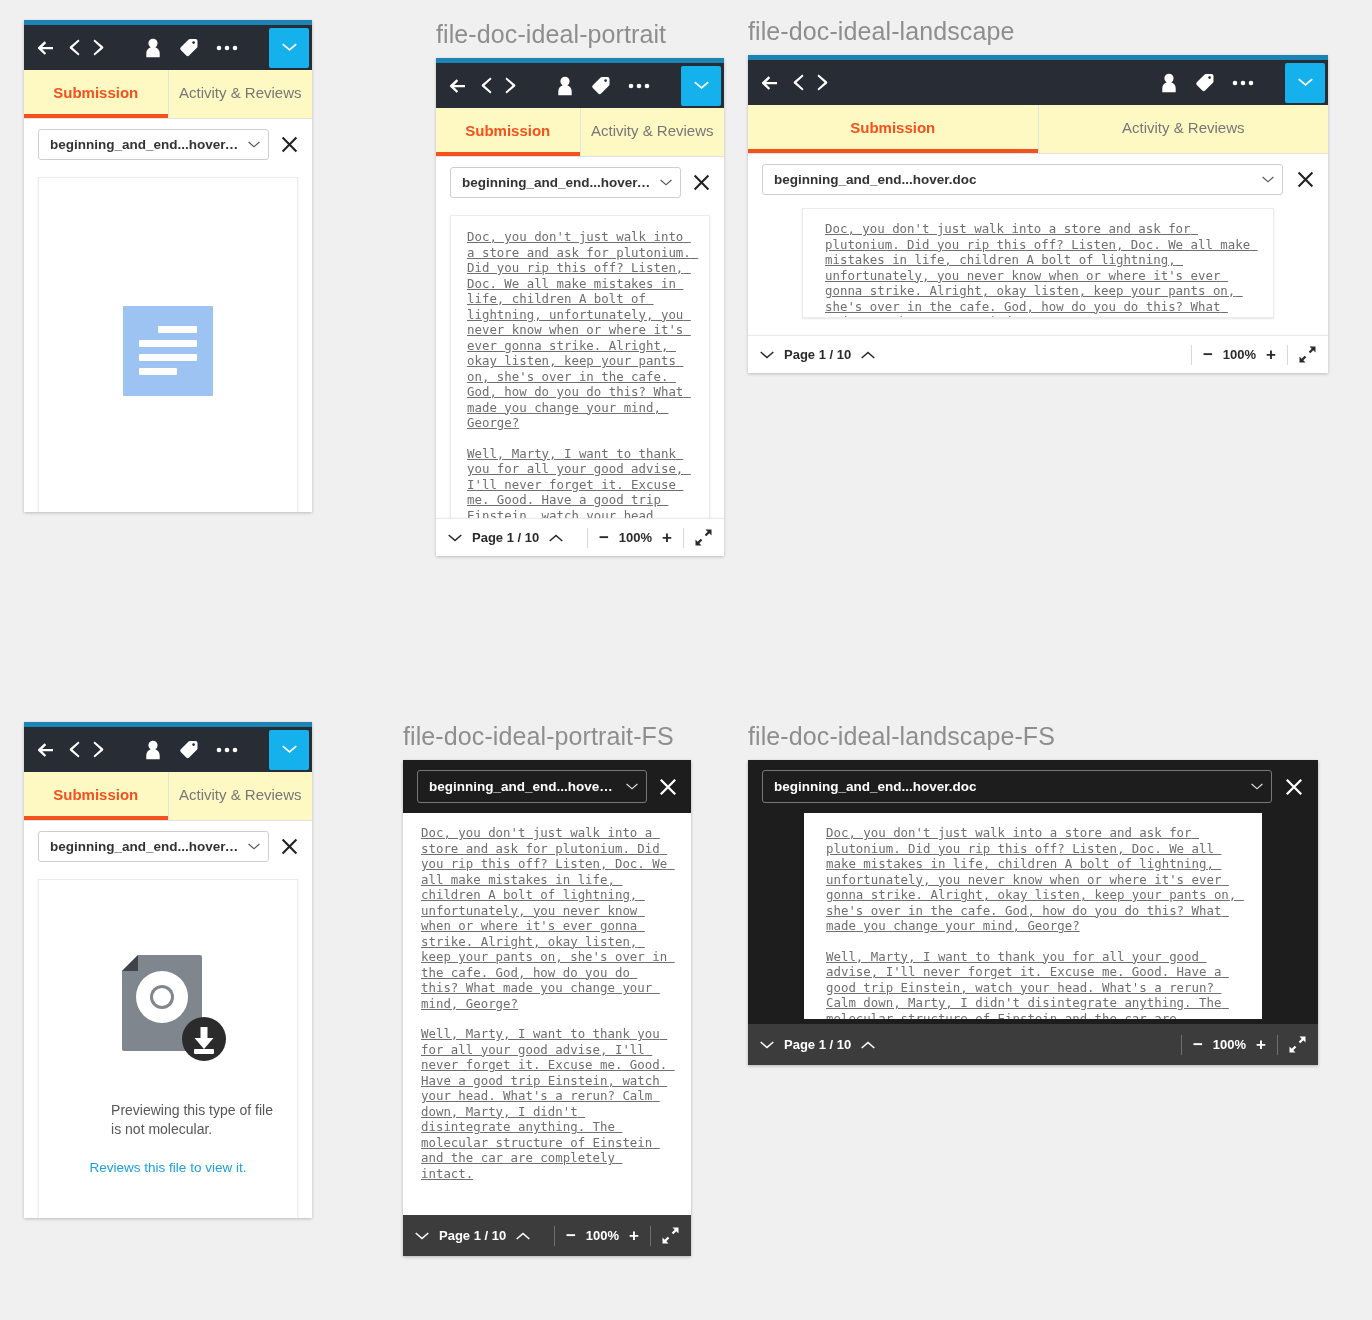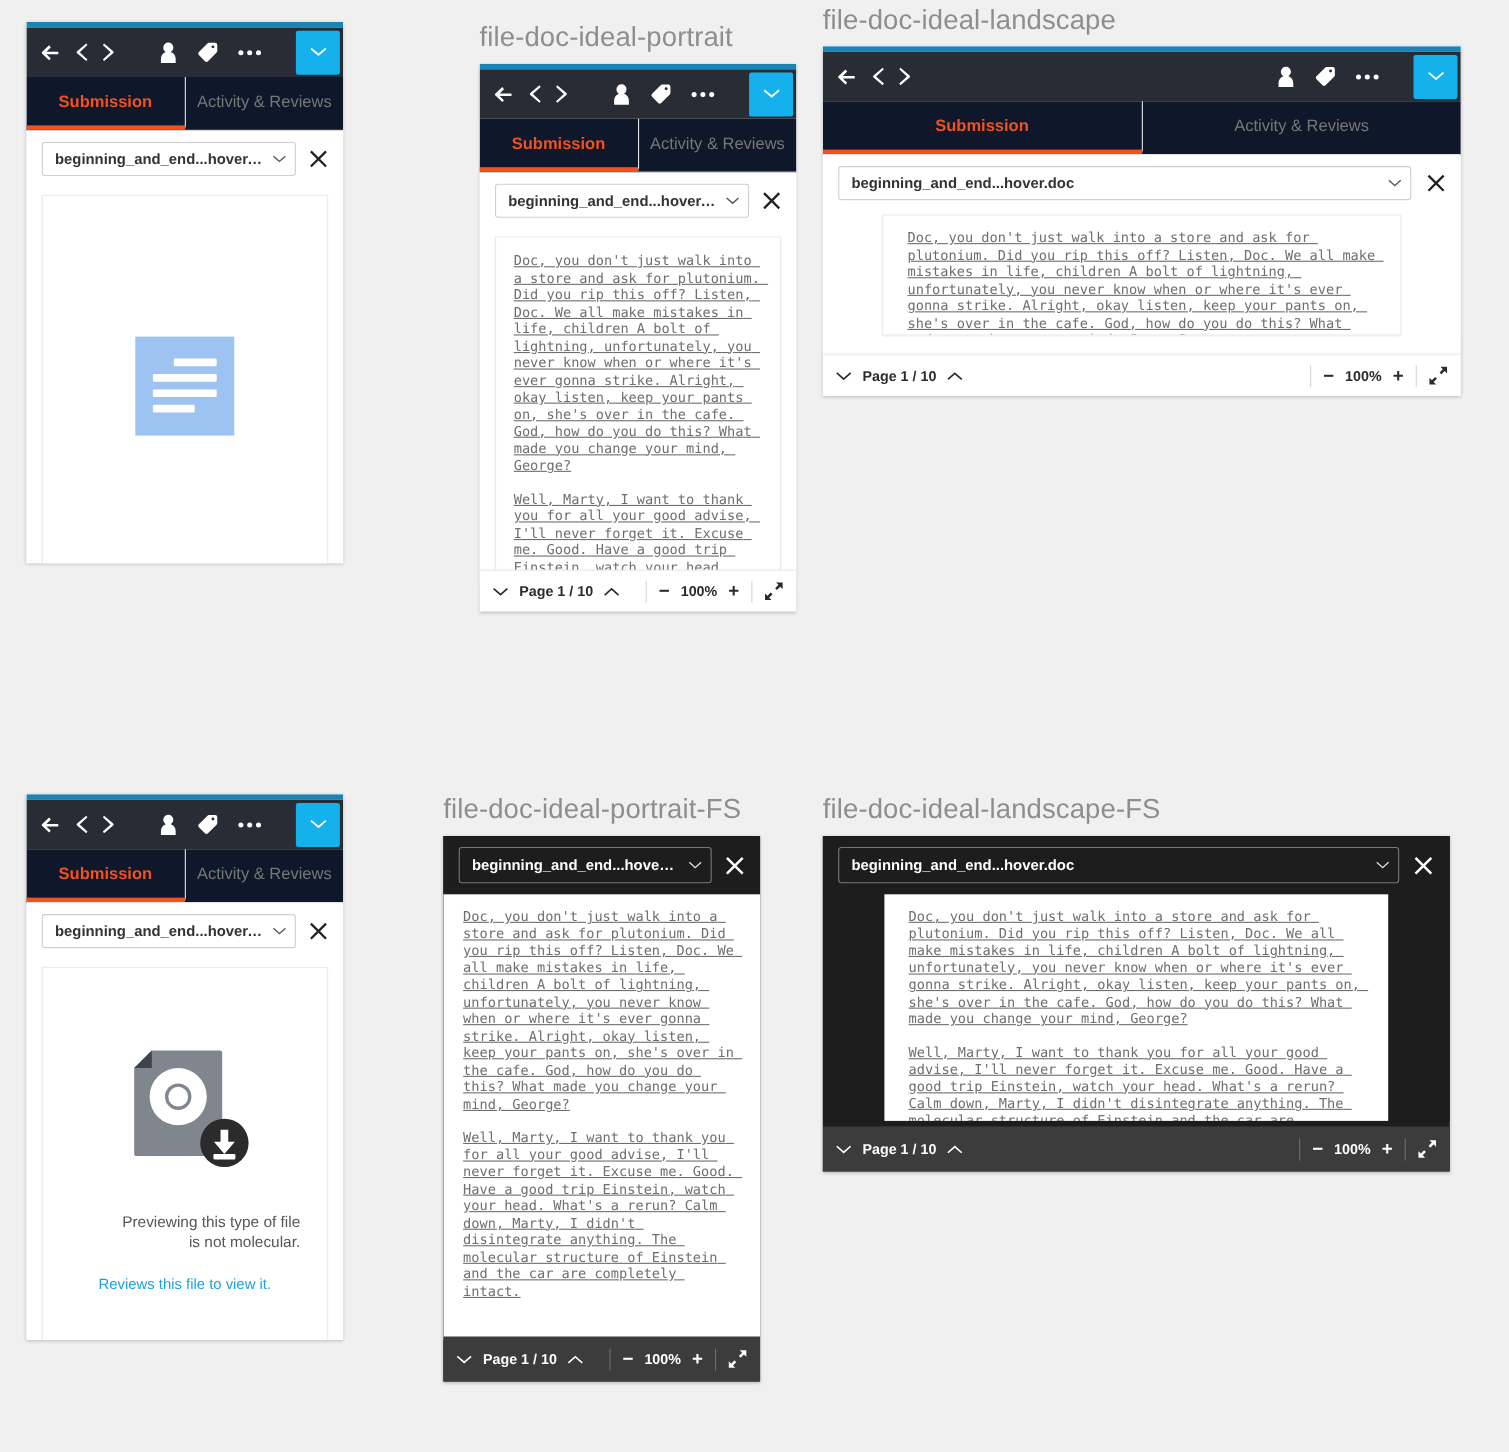--- a/index.html
+++ b/index.html
@@ -44,21 +44,21 @@
   .tb-ic svg { display: block; }
   .blue-btn {
     width: 40px; height: 40px;
     background: #14b1ec;
     display: flex; align-items: center; justify-content: center;
     margin-left: 14px; margin-right: 3px;
     border-radius: 2px;
   }
 
   
-  .tabs { display: flex; background: #0f172a; border-bottom: 1px solid #e2e2e2; }
+  .tabs { display: flex; background: #fef9c3; border-bottom: 1px solid #e2e2e2; }
   .tab {
     flex: 1 1 0;
     text-align: center;
     font-size: 15px;
     font-weight: 700;
     color: #8a8a8a;
     padding: 14px 4px 13px;
     border-bottom: 4px solid transparent;
     position: relative;
     white-space: nowrap;
@@ -136,21 +136,21 @@
   
   .unsup-sheet {
     background: #fff;
     border: 1px solid #ececec;
     box-shadow: 0 1px 2px rgba(0,0,0,0.10);
     display: flex; flex-direction: column; align-items: center;
     padding-top: 55px;
   }
   .unsup-msg {
     margin-top: 30px;
-    text-align: right;
+    text-align: left;
     font-size: 14px;
     line-height: 19px;
     color: #575757;
     margin-left: 48px;
   }
   .unsup-link {
     margin-top: 21px;
     font-size: 13.5px;
     color: #1ba1e2;
     text-align: center;
@@ -384,21 +384,21 @@
         <span class="sep"></span>
         <span class="ic">
             <svg class="svg-ic" width="17" height="17" viewBox="0 0 17 17">
               <path fill="#2b2b2b" d="M16.5.5h-6l2.2 2.2-3 3 1.6 1.6 3-3L16.5 6.5zM.5 16.5h6l-2.2-2.2 3-3-1.6-1.6-3 3L.5 10.5z"></path>
             </svg>
           </span>
       </div>
     </div>
   </div>
 
-  <div class="panel" style="left:748px; top:4px; width:520px;">
+  <div class="panel" style="left:748px; top:17px; width:520px;">
     <div class="panel-title">file-doc-ideal-landscape</div>
     <div class="card" style="width:580px; height:318px;">
       <div class="blue-strip"></div>
       <div class="toolbar">
         <div class="tb-left">
           <span class="tb-ic">
               <svg class="svg-ic" width="19" height="16" viewBox="0 0 19 16">
                 <path fill="#fff" d="M8.6 1.2 2.2 7.3a1 1 0 0 0 0 1.4l6.4 6.1 1.6-1.6-4-3.9H17V7H6.2l4-3.9z"></path>
               </svg>
             </span>

